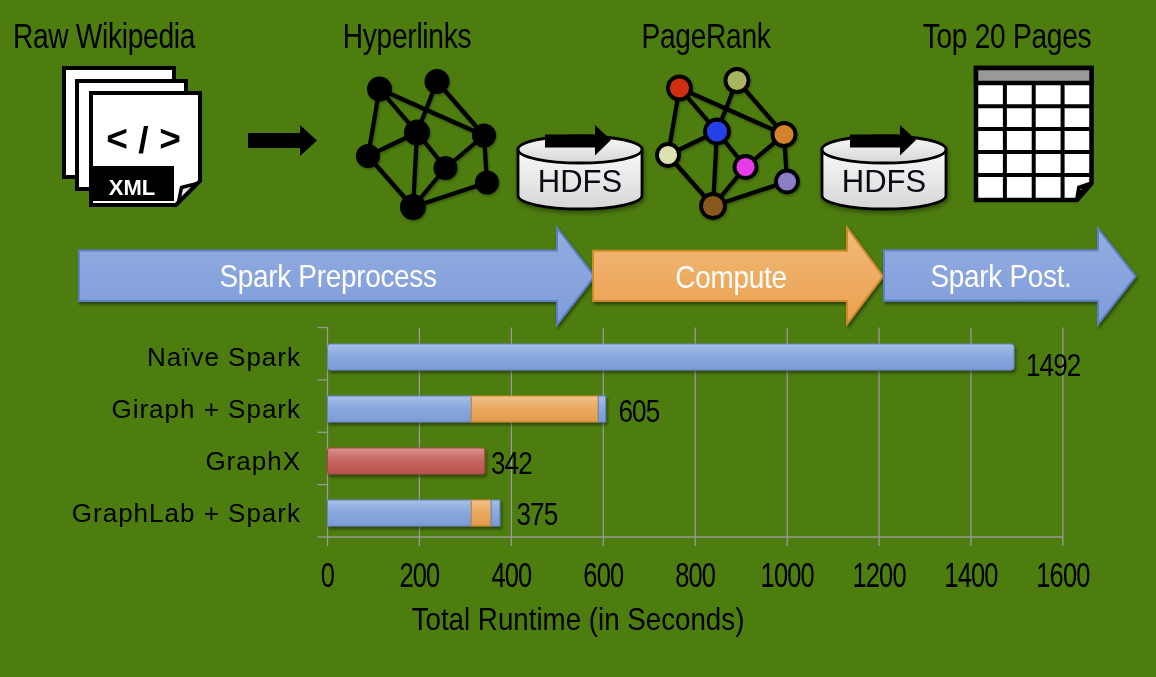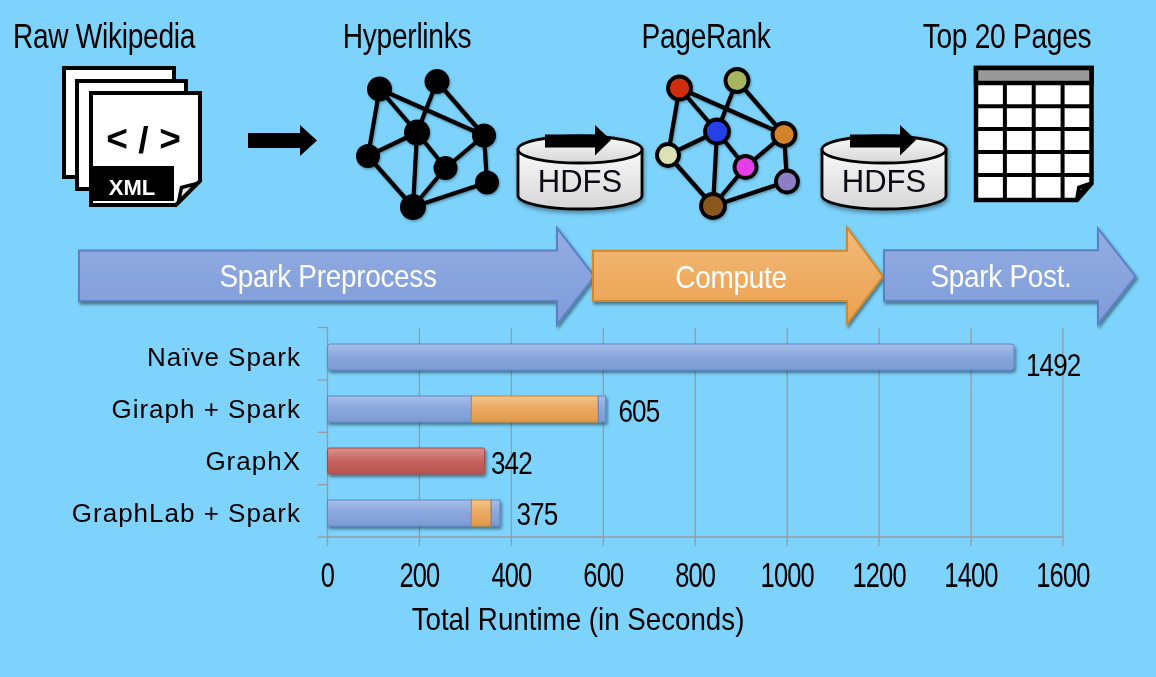--- a/index.html
+++ b/index.html
@@ -1,16 +1,16 @@
 <!DOCTYPE html>
 <html><head>
 <meta charset="utf-8">
 <style>
   html,body{margin:0;padding:0;background:#fff;}
-  #page{position:relative;width:1156px;height:677px;background:#7dd3fc;overflow:hidden;}
+  #page{position:relative;width:1156px;height:677px;background:#4d7c0f;overflow:hidden;}
   svg text{font-family:"Liberation Sans",sans-serif;}
 </style>
 </head>
 <body>
 <div id="page">
 <svg width="1156" height="677" viewBox="0 0 1156 677">
 <defs>
   <linearGradient id="gBlueBar" x1="0" y1="0" x2="0" y2="1">
     <stop offset="0" stop-color="#a7bfe8"></stop>
           <stop offset="0.5" stop-color="#88a7dd"></stop>

